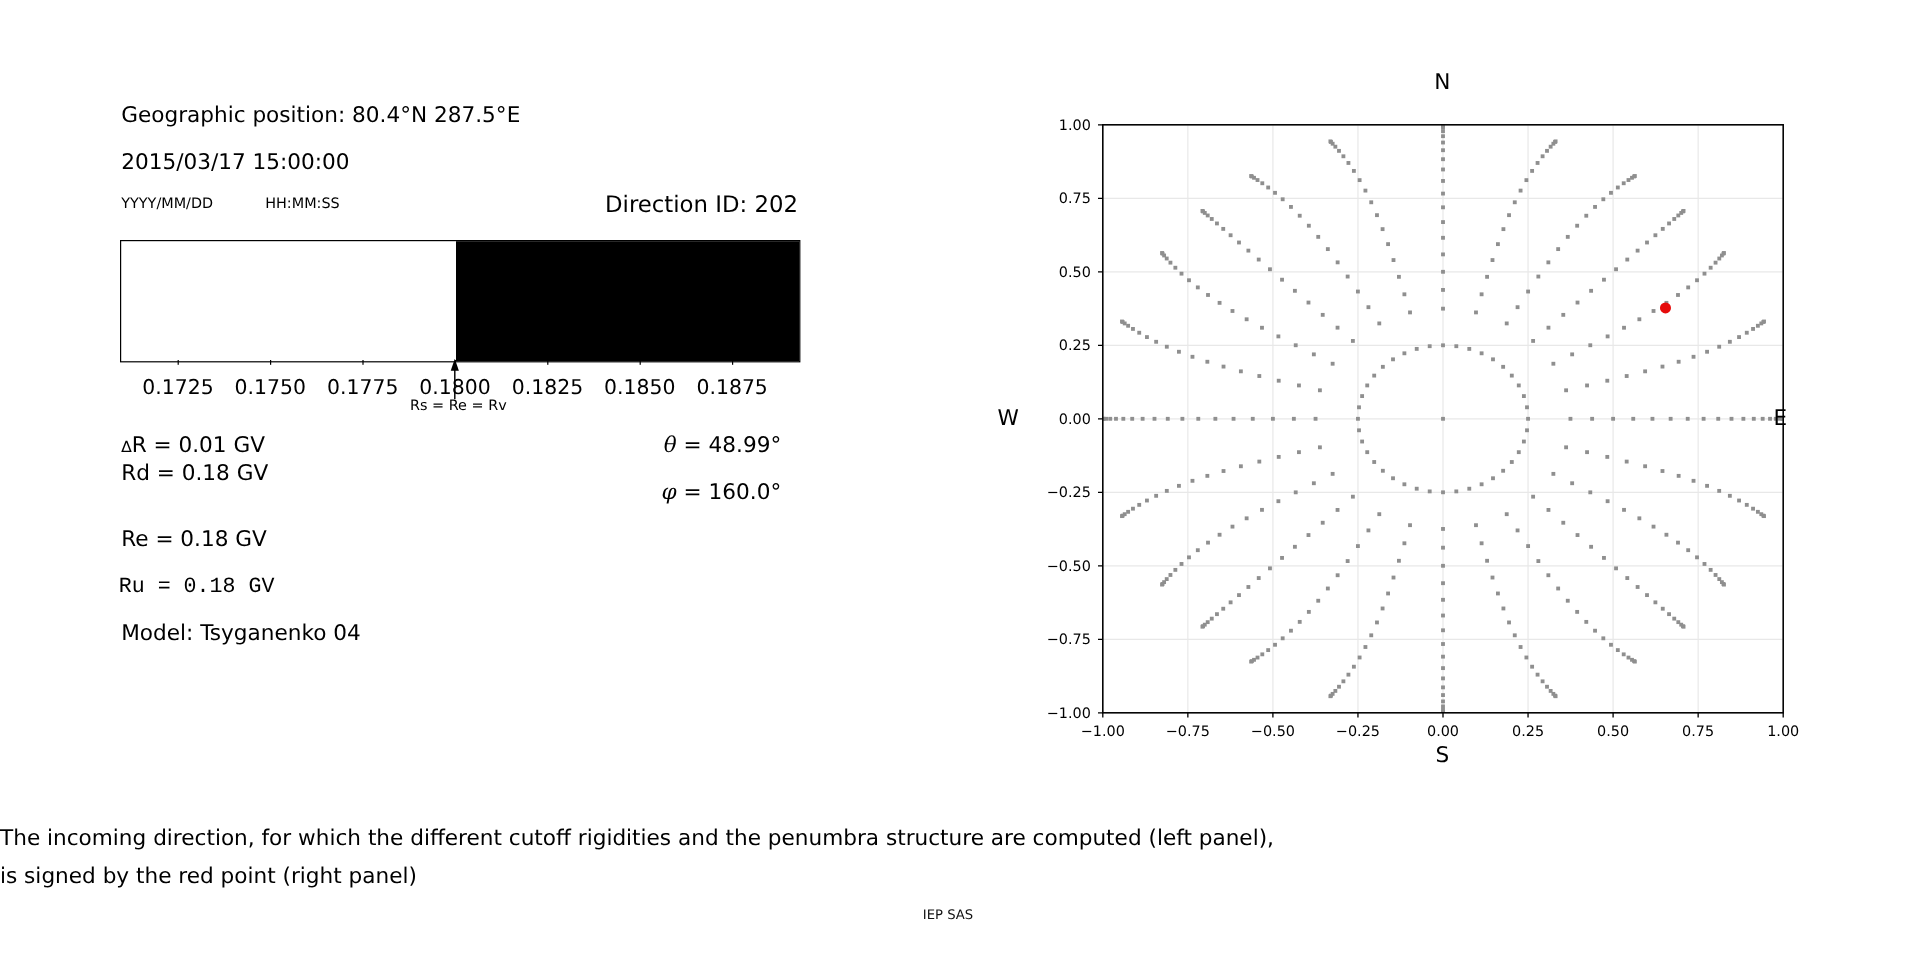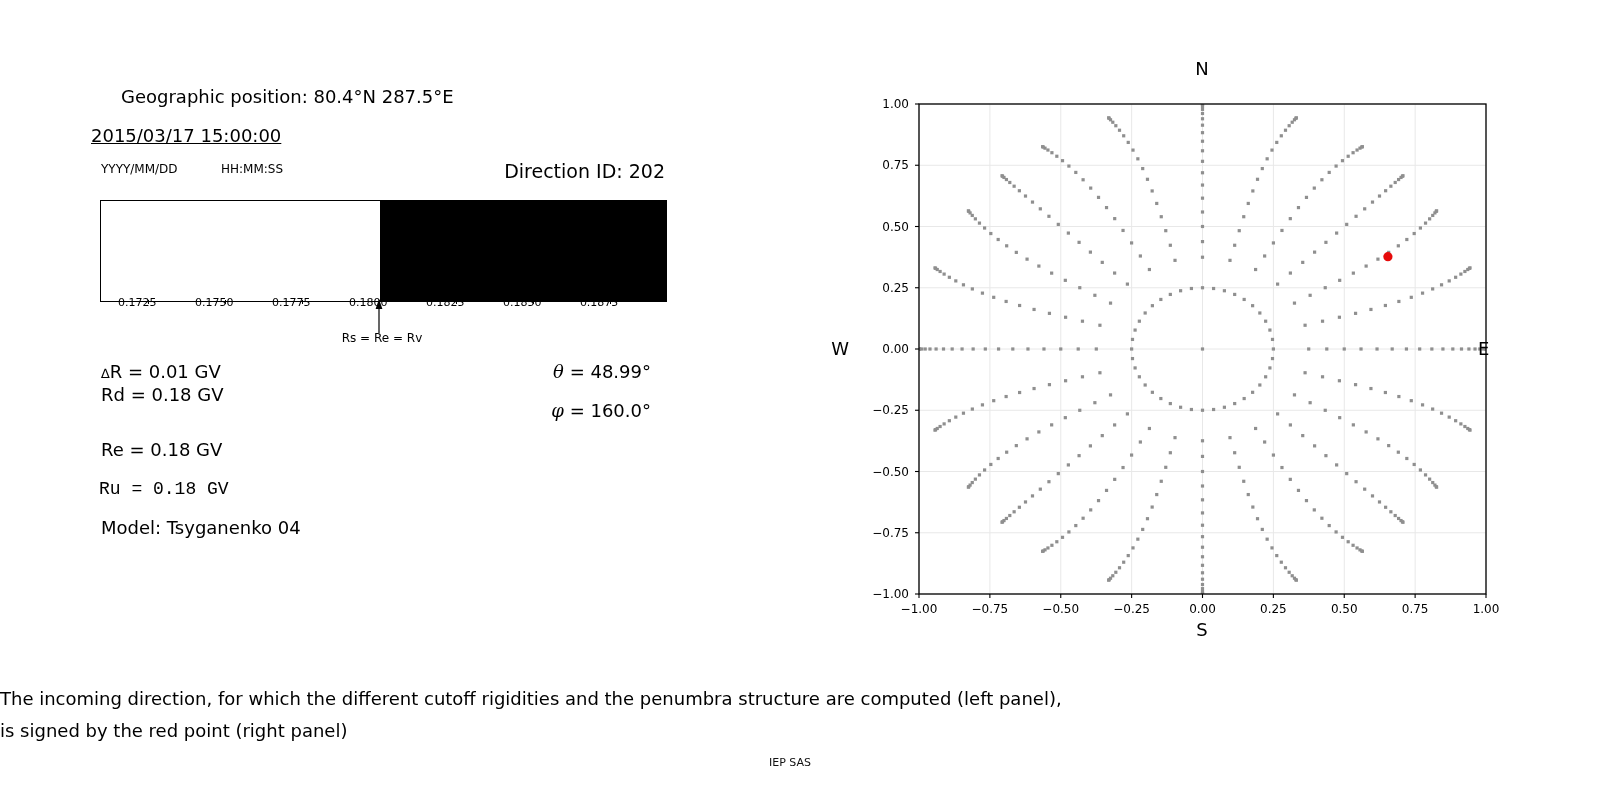--- a/index.html
+++ b/index.html
@@ -11,37 +11,37 @@
   .t18{font-size:18px;line-height:22px;}
   .t12{font-size:12px;line-height:14px;}
   .right{text-align:right;}
   .center{text-align:center;}
   .sym{font-family:"DejaVu Serif",serif;font-style:italic;}
   .dsym{font-size:13px;}
   
   #pen-box{left:100px;top:200px;width:565px;height:100px;border:1.4px solid #000;background:#fff;}
   #pen-black{position:absolute;top:0;bottom:0;right:0;background:#000;}
   .pen-tick{position:absolute;width:1.2px;height:4px;background:#000;top:300px;}
-  .pen-ticklabel{position:absolute;top:296px;width:60px;margin-left:-30px;text-align:left;font-size:11px;}
+  .pen-ticklabel{position:absolute;top:313px;width:60px;margin-left:-30px;text-align:right;font-size:17px;}
   
   #scatter-svg{left:913px;top:98px;}
   .ytick-label{position:absolute;width:62px;left:847px;text-align:right;font-size:12px;line-height:16px;}
   .xtick-label{position:absolute;width:80px;text-align:center;top:601px;font-size:12px;line-height:16px;}
   .compass{font-size:18px;line-height:21px;}
   
   .caption{left:0;width:1590px;text-align:left;font-size:18px;line-height:22px;}
   .footer{left:0;width:1580px;text-align:center;font-size:11px;color:#111;}
 </style>
 </head>
 <body>
 
 <div class="canvas">
 
-  <div class="abs t18" style="left:101px;top:86px;margin-left:20px;">Geographic position: 80.4°N 287.5°E</div>
-  <div class="abs t18" style="left:91px;top:125px;text-decoration:underline;">2015/03/17 15:00:00</div>
+  <div class="abs t18" style="left:101px;top:86px;">Geographic position: 80.4°N 287.5°E</div>
+  <div class="abs t18" style="left:101px;top:125px;">2015/03/17 15:00:00</div>
   <div class="abs t12" style="left:101px;top:162px;">YYYY/MM/DD</div>
   <div class="abs t12" style="left:221px;top:162px;">HH:MM:SS</div>
   <div class="abs t18 right" style="left:425px;top:160px;width:240px;font-size:19px;">Direction ID: 202</div>
 
   <div class="abs" id="pen-box">
     <div id="pen-black" style="left: 278.959px; background: rgb(0, 0, 0);"></div>
   </div>
   <div class="abs" id="pen-ticks">
       <div class="pen-tick" style="left: 148.033px;"></div>
       <div class="pen-ticklabel" style="left: 148.033px;">0.1725</div>

